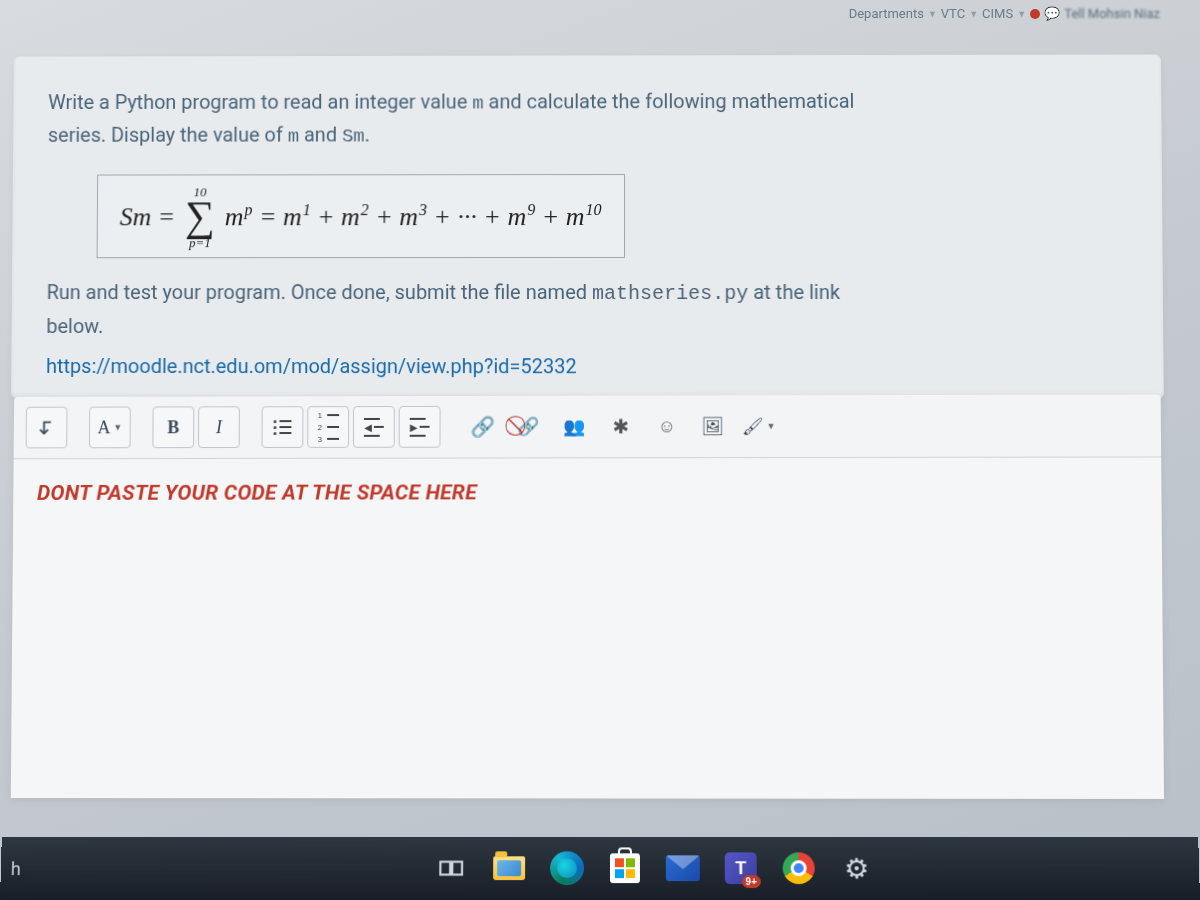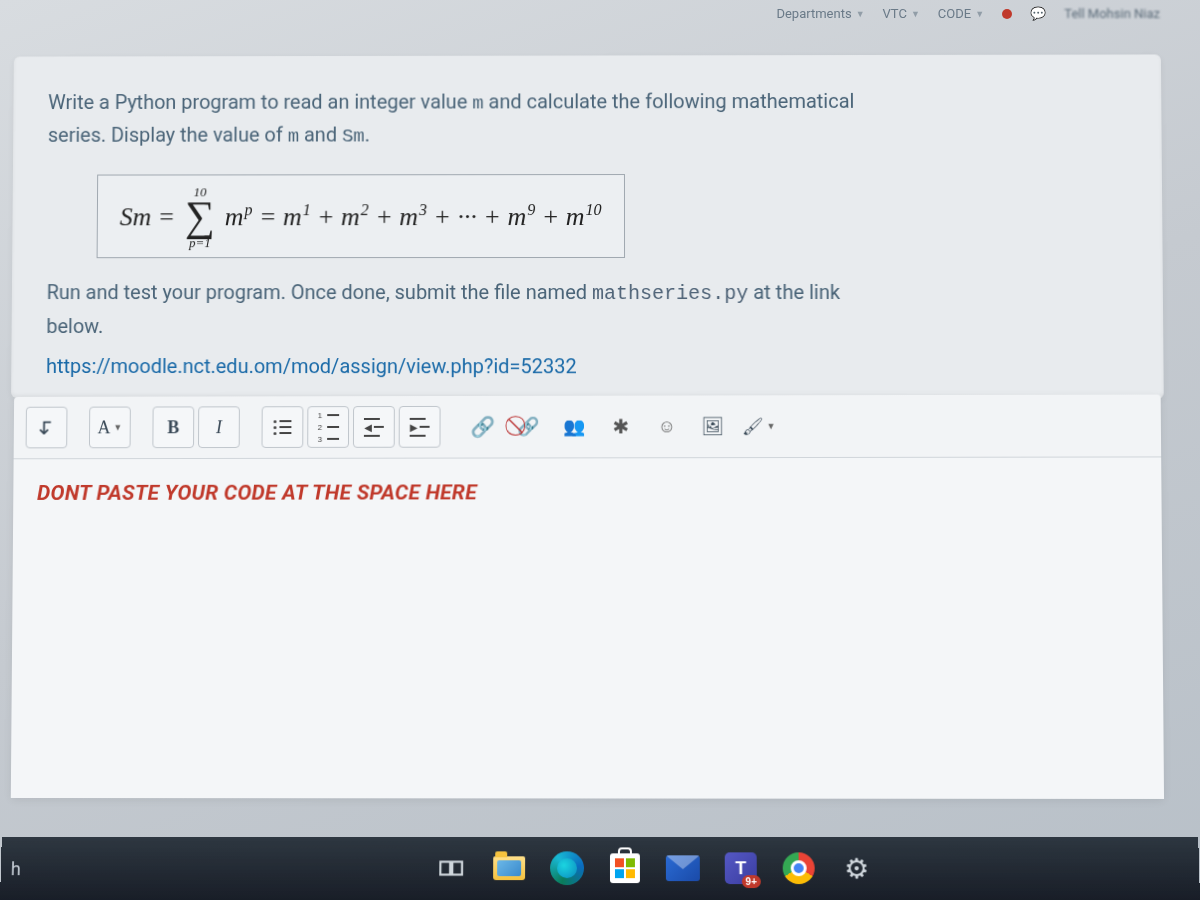--- a/index.html
+++ b/index.html
@@ -9,21 +9,21 @@
     font-family: -apple-system, BlinkMacSystemFont, "Segoe UI", Roboto, sans-serif;
     background: linear-gradient(160deg, #d8dce0 0%, #c5cad0 50%, #b8c0c8 100%);
     overflow: hidden;
     position: relative;
   }
   .browser-tabs {
     position: absolute;
     top: 6px;
     right: 40px;
     display: flex;
-    gap: 18px;
+    gap: 4px;
     align-items: center;
     color: #6a7a88;
     font-size: 13px;
   }
   .browser-tabs .tab {
     display: flex;
     align-items: center;
     gap: 4px;
     filter: blur(0.5px);
   }
@@ -303,21 +303,21 @@
 <div class="browser-tabs">
   <span class="tab">
     <span>Departments</span>
     <span class="dropdown-arrow">▼</span>
   </span>
   <span class="tab">
     <span>VTC</span>
     <span class="dropdown-arrow">▼</span>
   </span>
   <span class="tab">
-    <span>CODE</span>
+    <span>CIMS</span>
     <span class="dropdown-arrow">▼</span>
   </span>
   <span class="notif-dot"></span>
   <span style="color:#4a6478">💬</span>
   <span style="filter:blur(1.2px);color:#5a6a78">Tell Mohsin Niaz</span>
 </div>
 
 <div class="content-panel">
   <p class="question-text">
     <span>Write a Python program to read an integer value </span><span class="code-inline">m</span><span>  and calculate the following mathematical</span><br>

